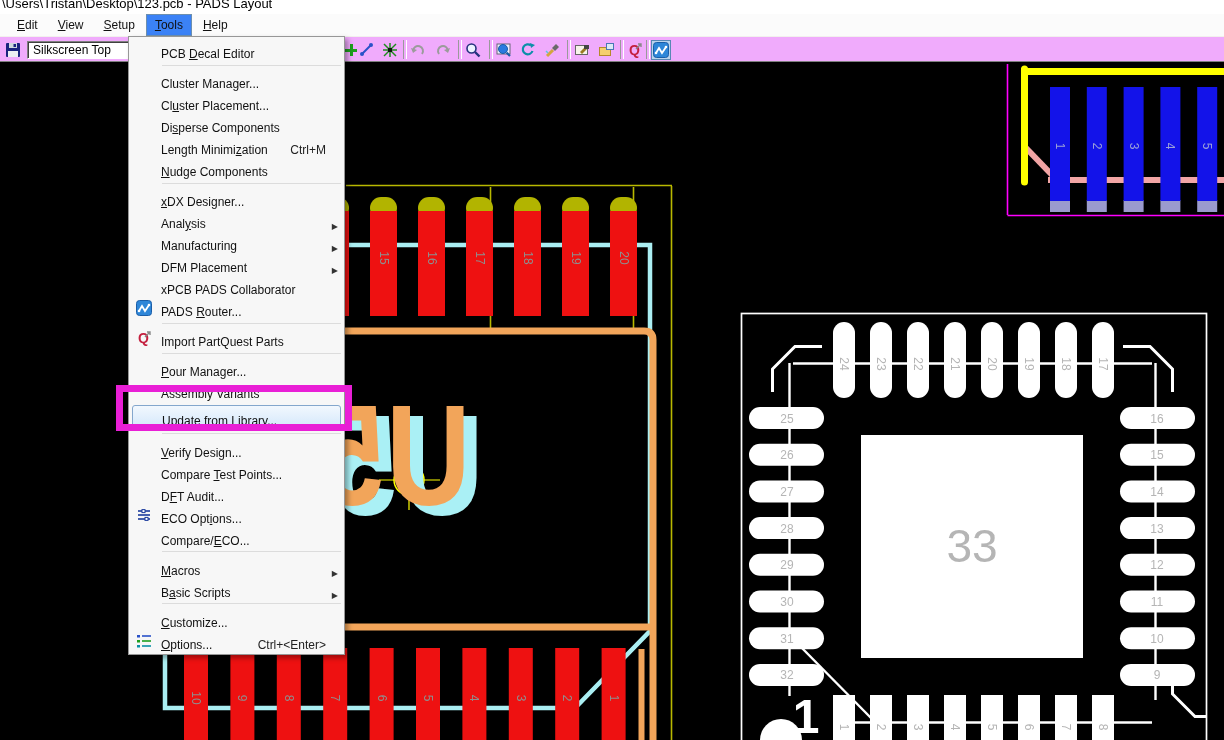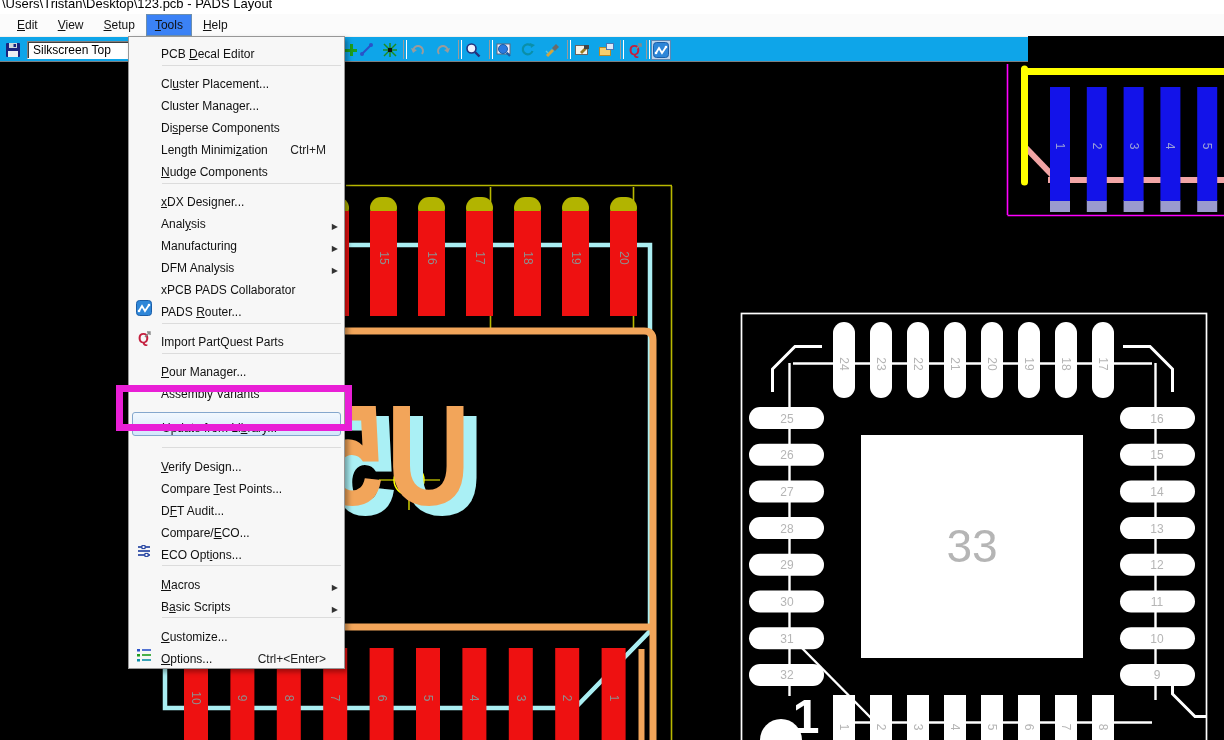--- a/index.html
+++ b/index.html
@@ -4,42 +4,42 @@
 <style>
   html,body{margin:0;padding:0;background:#000;}
   body{width:1224px;height:740px;position:relative;overflow:hidden;
        font-family:"Liberation Sans",sans-serif;-webkit-font-smoothing:antialiased;}
   .titlebar{position:absolute;left:0;top:0;width:1224px;height:14px;background:#ffffff;overflow:hidden;}
   .titlebar span{display:block;margin:-4px 0 0 2px;font-size:13px;color:#000;white-space:nowrap;}
   .menubar{position:absolute;left:0;top:14px;width:1224px;height:22px;background:#fbfbfb;
            display:flex;align-items:center;padding-left:8px;box-sizing:border-box;font-size:12px;color:#111;}
   .mb-item{padding:3px 8px;margin-right:2px;border:1px solid transparent;text-align:center;}
   .mb-item.open{background:#3b82f6;border:1px solid #6d8fae;}
-  .toolbar{position:absolute;left:0;top:36px;width:1028px;height:26px;background:#0ea5e9;
+  .toolbar{position:absolute;left:0;top:36px;width:1224px;height:26px;background:#f0abfc;
            border-top:1px solid #f2f0ed;border-bottom:1px solid #7f7f7f;box-sizing:border-box;}
   .tb-icon{position:absolute;top:3px;width:20px;height:20px;display:flex;align-items:center;justify-content:center;}
   .tb-icon svg{width:16px;height:16px;}
   .tb-icon.active{background:#bcd4ec;border:1px solid #5a88b5;box-sizing:border-box;}
   .tb-sep{position:absolute;top:3px;width:2px;height:19px;border-left:1px solid #9a9a9a;border-right:1px solid #ffffff;}
   .combo{position:absolute;left:27px;top:4px;width:162px;height:18px;background:#fff;
          border:1px solid #808080;border-right-color:#fff;border-bottom-color:#fff;
          box-shadow:inset 1px 1px 0 #404040;font-size:12px;color:#000;
          display:flex;align-items:center;padding-left:5px;box-sizing:border-box;}
   .canvas{position:absolute;left:0;top:62px;width:1224px;height:678px;background:#000;}
   svg text{font-family:"Liberation Sans",sans-serif;}
   
   .refdes{position:absolute;font-size:150px;font-weight:bold;line-height:110px;height:130px;width:150px;
           transform:scale(-0.78,0.95);transform-origin:center;letter-spacing:2px;}
   
   .menu{position:absolute;left:128px;top:36px;width:217px;background:#f7f7f7;border:1px solid #979797;
         box-shadow:3px 3px 5px rgba(0,0,0,.35);z-index:20;padding:2px 0;box-sizing:border-box;font-size:12px;color:#111;}
   .menu-item{height:22px;display:flex;align-items:flex-end;padding-left:32px;padding-right:6px;position:relative;white-space:nowrap;}
   .menu-item .shortcut{margin-left:auto;padding-right:12px;color:#222;}
   .menu-item .arrow{position:absolute;right:6px;font-size:8px;color:#333;}
-  .menu-item.highlight{margin:11px 3px;padding-left:29px;border:1px solid #84a7cd;border-radius:3px;
+  .menu-item.highlight{margin:4px 3px;padding-left:29px;border:1px solid #84a7cd;border-radius:3px;
         background:linear-gradient(#f2f8fe,#d3e7fb);height:22px;}
   .menu-sep{height:0;border-top:1px solid #dcdcdc;margin:3.5px 3px 3.5px 33px;}
   .micon{position:absolute;left:7px;top:3px;width:16px;height:16px;}
   .micon svg{width:16px;height:16px;}
   
   .anno{position:absolute;left:116px;top:385px;width:222px;height:32px;border:7px solid #e91fd6;z-index:40;}
   u{text-decoration:underline;}
 </style>
 </head>
 <body>
@@ -363,24 +363,24 @@
   <div class="refdes" style="left:350px;top:348px;color:#aaf0f5;">U5</div>
   <div class="refdes" style="left:337px;top:338px;color:#f2a55a;">U5</div>
 </div>
 
 <div class="menu" id="tools-menu">
     <div class="menu-item">
       <span>PCB <u>D</u>ecal Editor</span>
     </div>
     <div class="menu-sep"></div>
     <div class="menu-item">
+      <span>Cluster Mana<u>g</u>er...</span>
+    </div>
+    <div class="menu-item">
       <span>Cl<u>u</u>ster Placement...</span>
-    </div>
-    <div class="menu-item">
-      <span>Cluster Mana<u>g</u>er...</span>
     </div>
     <div class="menu-item">
       <span>Di<u>s</u>perse Components</span>
     </div>
     <div class="menu-item">
       <span>Length Minimi<u>z</u>ation</span>
       <span class="shortcut">Ctrl+M</span>
     </div>
     <div class="menu-item">
       <span><u>N</u>udge Components</span>
@@ -391,21 +391,21 @@
     </div>
     <div class="menu-item">
       <span>Anal<u>y</u>sis</span>
       <span class="arrow">▶</span>
     </div>
     <div class="menu-item">
       <span>Manufacturing</span>
       <span class="arrow">▶</span>
     </div>
     <div class="menu-item">
-      <span>DFM Analysis</span>
+      <span>DFM Placement</span>
       <span class="arrow">▶</span>
     </div>
     <div class="menu-item">
       <span>xPCB PADS Collaborator</span>
     </div>
     <div class="menu-item">
       <span class="micon"><svg viewBox="0 0 16 16">
           <rect x="0.5" y="0.5" width="15" height="15" rx="3" fill="#2e86d8" stroke="#1b5ea8"></rect>
           <polyline points="3,11 6,6 9,11 13,5" fill="none" stroke="#fff" stroke-width="1.8"></polyline>
           <circle cx="3" cy="11" r="1.3" fill="#fff"></circle>
@@ -433,36 +433,36 @@
     </div>
     <div class="menu-sep"></div>
     <div class="menu-item">
       <span><u>V</u>erify Design...</span>
     </div>
     <div class="menu-item">
       <span>Compare <u>T</u>est Points...</span>
     </div>
     <div class="menu-item">
       <span>D<u>F</u>T Audit...</span>
-    </div>
-    <div class="menu-item">
-      <span>Compare/<u>E</u>CO...</span>
     </div>
     <div class="menu-item">
       <span class="micon"><svg viewBox="0 0 16 16">
           <g stroke="#1a3a9c" stroke-width="1.6">
             <line x1="2" y1="4" x2="14" y2="4"></line>
             <line x1="2" y1="8" x2="14" y2="8"></line>
             <line x1="2" y1="12" x2="14" y2="12"></line>
           </g>
           <rect x="6" y="2.6" width="3" height="3" fill="#fff" stroke="#1a3a9c"></rect>
           <rect x="9" y="10.4" width="3" height="3" fill="#fff" stroke="#1a3a9c"></rect>
         </svg></span>
       <span>ECO Opt<u>i</u>ons...</span>
     </div>
+    <div class="menu-item">
+      <span>Compare/<u>E</u>CO...</span>
+    </div>
     <div class="menu-sep"></div>
     <div class="menu-item">
       <span><u>M</u>acros</span>
       <span class="arrow">▶</span>
     </div>
     <div class="menu-item">
       <span>B<u>a</u>sic Scripts</span>
       <span class="arrow">▶</span>
     </div>
     <div class="menu-sep"></div>

